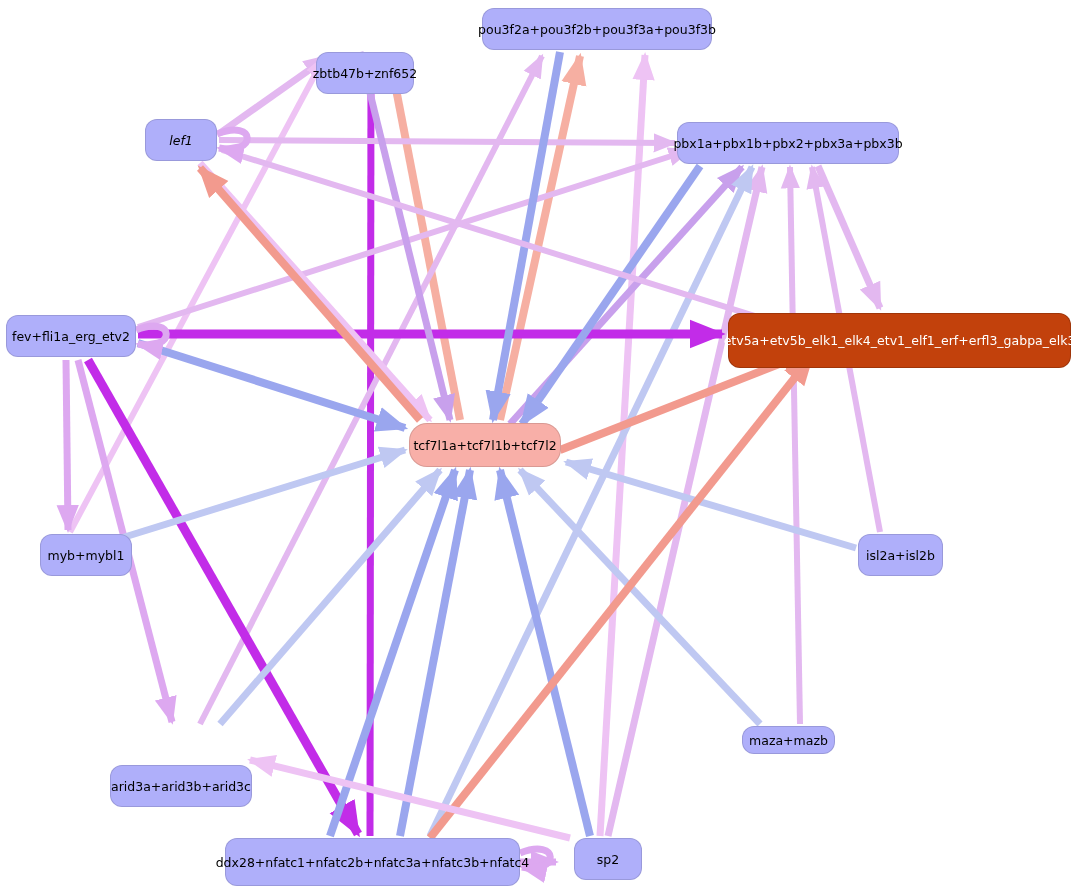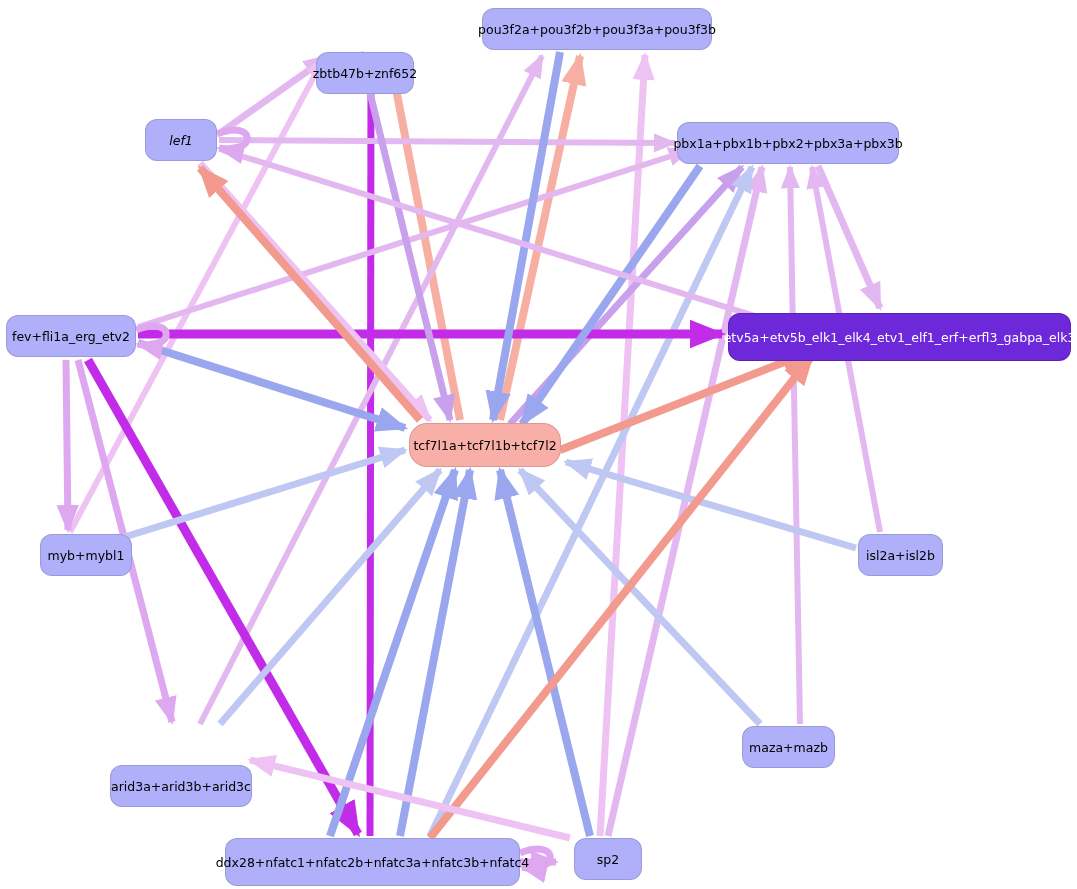--- a/index.html
+++ b/index.html
@@ -109,36 +109,36 @@
       </div>
       <div class="node" style="left: 145px; top: 119px; width: 72px; height: 42px; background: rgb(175, 175, 250); color: rgb(0, 0, 0); font-style: italic;">
         <span>lef1</span>
       </div>
       <div class="node" style="left: 677px; top: 122px; width: 222px; height: 42px; background: rgb(175, 175, 250); color: rgb(0, 0, 0);">
         <span>pbx1a+pbx1b+pbx2+pbx3a+pbx3b</span>
       </div>
       <div class="node" style="left: 6px; top: 315px; width: 130px; height: 42px; background: rgb(175, 175, 250); color: rgb(0, 0, 0);">
         <span>fev+fli1a_erg_etv2</span>
       </div>
-      <div class="node dark" style="left: 728px; top: 313px; width: 343px; height: 48px; background: #6d28d9; color: rgb(255, 255, 255);">
+      <div class="node dark" style="left: 728px; top: 313px; width: 343px; height: 55px; background: #c2410c; color: rgb(255, 255, 255);">
         <span>etv5a+etv5b_elk1_elk4_etv1_elf1_erf+erfl3_gabpa_elk3</span>
       </div>
       <div class="node" style="left: 409px; top: 423px; width: 152px; height: 44px; background: rgb(248, 175, 168); color: rgb(0, 0, 0); border-radius: 18px;">
         <span>tcf7l1a+tcf7l1b+tcf7l2</span>
       </div>
       <div class="node" style="left: 24px; top: 534px; width: 92px; height: 42px; background: rgb(175, 175, 250); color: rgb(0, 0, 0); margin-left: 16px;">
         <span>myb+mybl1</span>
       </div>
       <div class="node" style="left: 858px; top: 534px; width: 85px; height: 42px; background: rgb(175, 175, 250); color: rgb(0, 0, 0);">
         <span>isl2a+isl2b</span>
       </div>
       <div class="node" style="left: 110px; top: 726px; width: 142px; height: 42px; background: rgb(175, 175, 250); color: rgb(0, 0, 0); margin-top: 39px;">
         <span>arid3a+arid3b+arid3c</span>
       </div>
-      <div class="node" style="left: 742px; top: 726px; width: 93px; height: 42px; background: rgb(175, 175, 250); color: rgb(0, 0, 0);">
+      <div class="node" style="left: 742px; top: 726px; width: 93px; height: 28px; background: rgb(175, 175, 250); color: rgb(0, 0, 0);">
         <span>maza+mazb</span>
       </div>
       <div class="node" style="left: 225px; top: 838px; width: 295px; height: 48px; background: rgb(175, 175, 250); color: rgb(0, 0, 0);">
         <span>ddx28+nfatc1+nfatc2b+nfatc3a+nfatc3b+nfatc4</span>
       </div>
       <div class="node" style="left: 562px; top: 838px; width: 68px; height: 42px; background: rgb(175, 175, 250); color: rgb(0, 0, 0); margin-left: 12px;">
         <span>sp2</span>
       </div>
     </div>
 

